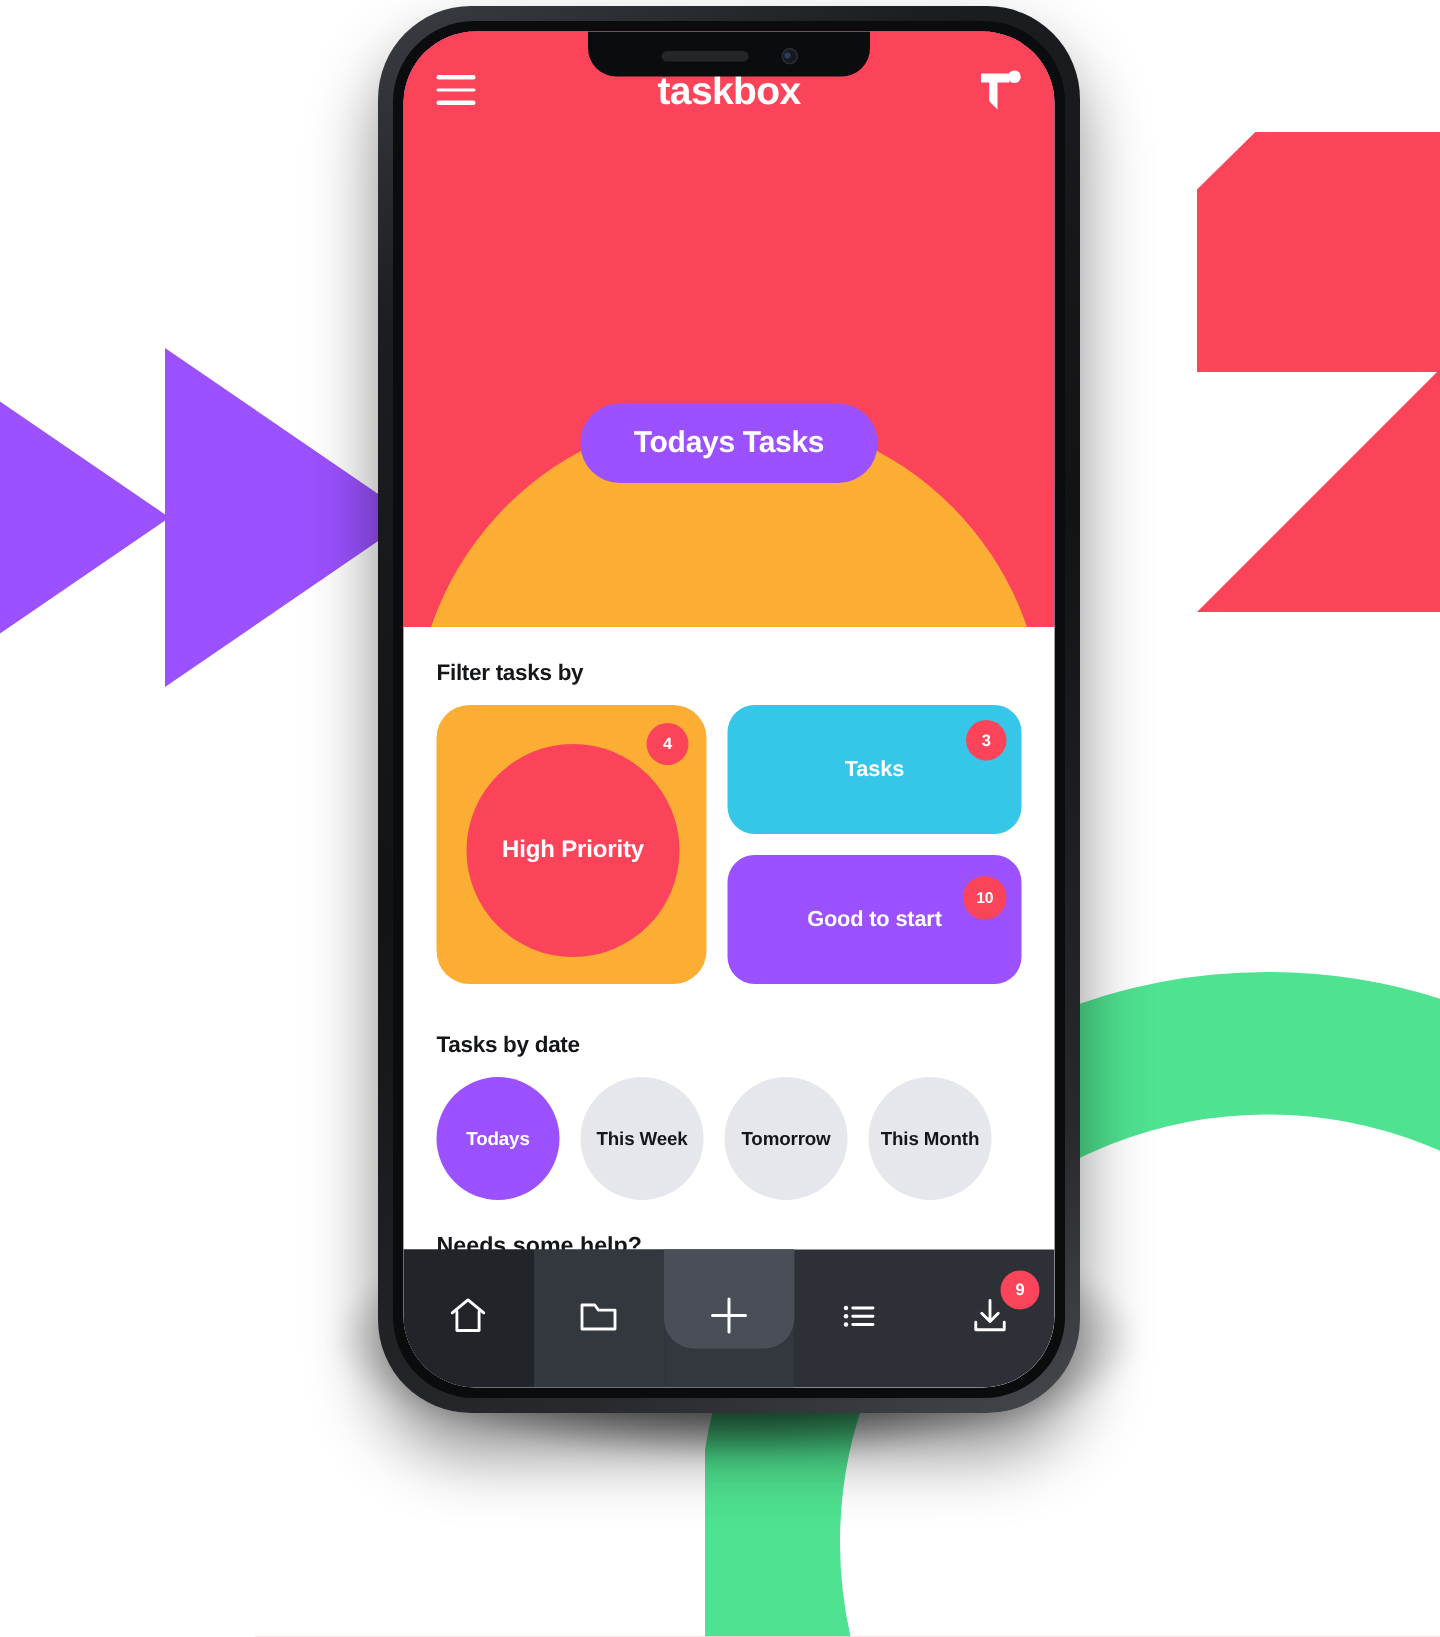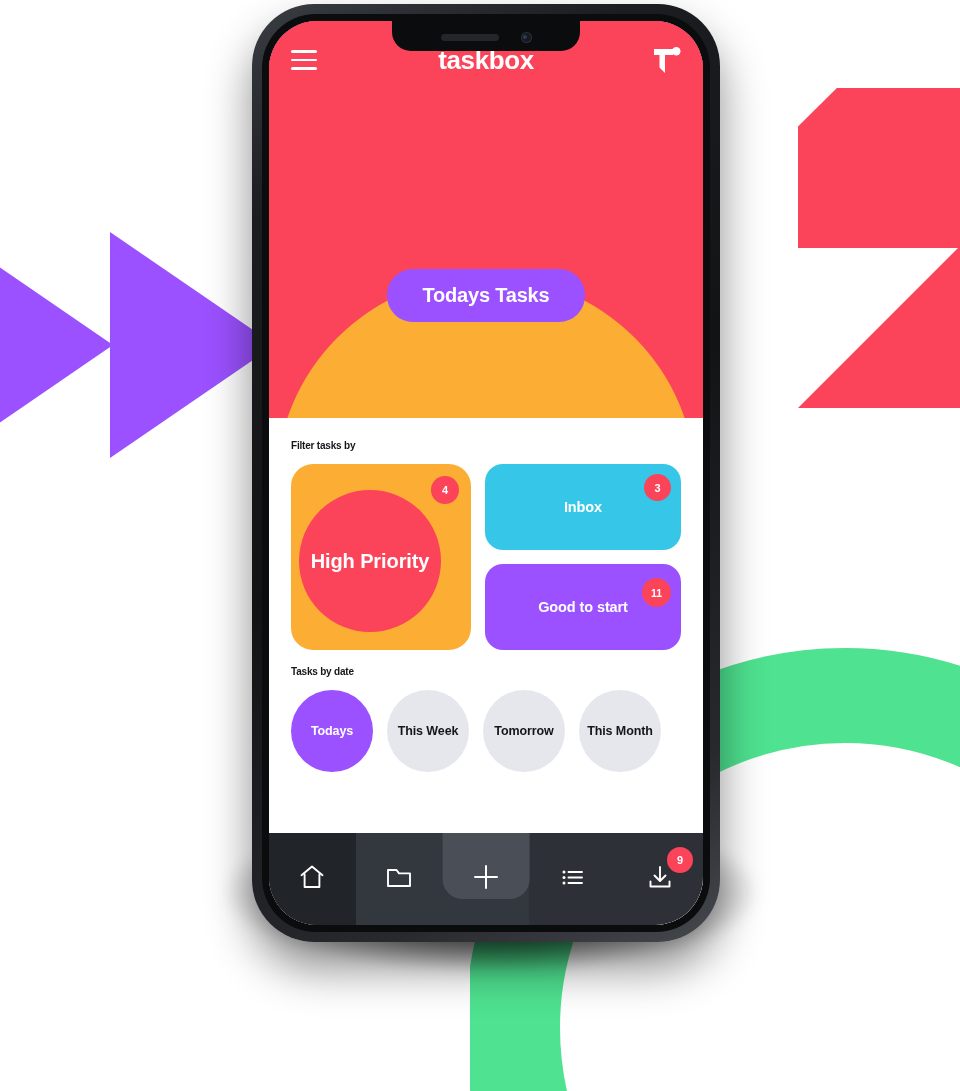--- a/index.html
+++ b/index.html
@@ -151,34 +151,34 @@
     padding:15px 36px; border-radius:26px; cursor:pointer;
   }
 
   
   .panel{
     position:relative; background:#fff;
     height:calc(100% - 397px);
     padding:22px 22px 0 22px;
   }
   .section-title{
-    font-size:10px; font-weight:700; color:#14161a; letter-spacing:-0.2px;
+    font-size:15px; font-weight:700; color:#14161a; letter-spacing:-0.2px;
     margin-bottom:13px;
   }
 
   .filters{ display:flex; gap:14px; }
   .filter-big{
     position:relative; width:180px; height:186px; border-radius:22px;
     background:#FCAE34; flex:none; overflow:hidden; cursor:pointer;
   }
   .big-circle{
-    position:absolute; left:8px; top:26px; width:142px; height:142px;
+    position:absolute; left:20px; top:26px; width:142px; height:142px;
     border-radius:50%; background:#FB4359;
     display:flex; align-items:center; justify-content:center;
-    color:#fff; font-size:20px; font-weight:600; letter-spacing:-0.1px;
+    color:#fff; font-size:16px; font-weight:600; letter-spacing:-0.1px;
   }
   .filter-col{ display:flex; flex-direction:column; gap:14px; flex:1; }
   .filter-card{
     position:relative; height:86px; border-radius:18px; cursor:pointer;
     display:flex; align-items:center; justify-content:center;
     color:#fff; font-size:14.5px; font-weight:600; letter-spacing:-0.1px;
   }
   .c-inbox{ background:#35C6E8; }
   .c-ready{ background:#9B51FF; }
   .badge{
@@ -282,39 +282,40 @@
           <div class="section-title">Filter tasks by</div>
 
           <div class="filters">
             <div class="filter-big">
               <div class="badge badge-big">4</div>
               <div class="big-circle">High Priority</div>
             </div>
 
             <div class="filter-col">
               <div class="filter-card c-inbox">
-                <span>Inbox</span>
+                <span>Tasks</span>
                 <div class="badge badge-sm">3</div>
               </div>
               <div class="filter-card c-ready">
                 <span>Good to start</span>
-                <div class="badge badge-md">11</div>
+                <div class="badge badge-md">10</div>
               </div>
             </div>
           </div>
 
-          <div class="section-title" style="margin-top:16px;">Tasks by date</div>
+          <div class="section-title" style="margin-top:32px;">Tasks by date</div>
 
           <div class="dates">
             <div class="date-chip active">Todays</div>
             <div class="date-chip">This Week</div>
             <div class="date-chip">Tomorrow</div>
             <div class="date-chip">This Month</div>
           </div>
 
+          <div class="help-title">Needs some help?</div>
         </div>
 
         <div class="nav">
           <div class="nav-item dark">
             <span class="nav-icon">
               <svg width="30" height="30" viewBox="0 0 30 30" fill="none">
                 <path d="M4.5 13.2 L15 4.6 L25.5 13.2" stroke="#fff" stroke-width="1.9" stroke-linecap="round" stroke-linejoin="round"></path>
                 <path d="M7.6 12.3 V25 H22.4 V12.3" stroke="#fff" stroke-width="1.9" stroke-linecap="round" stroke-linejoin="round"></path>
               </svg>
             </span>

